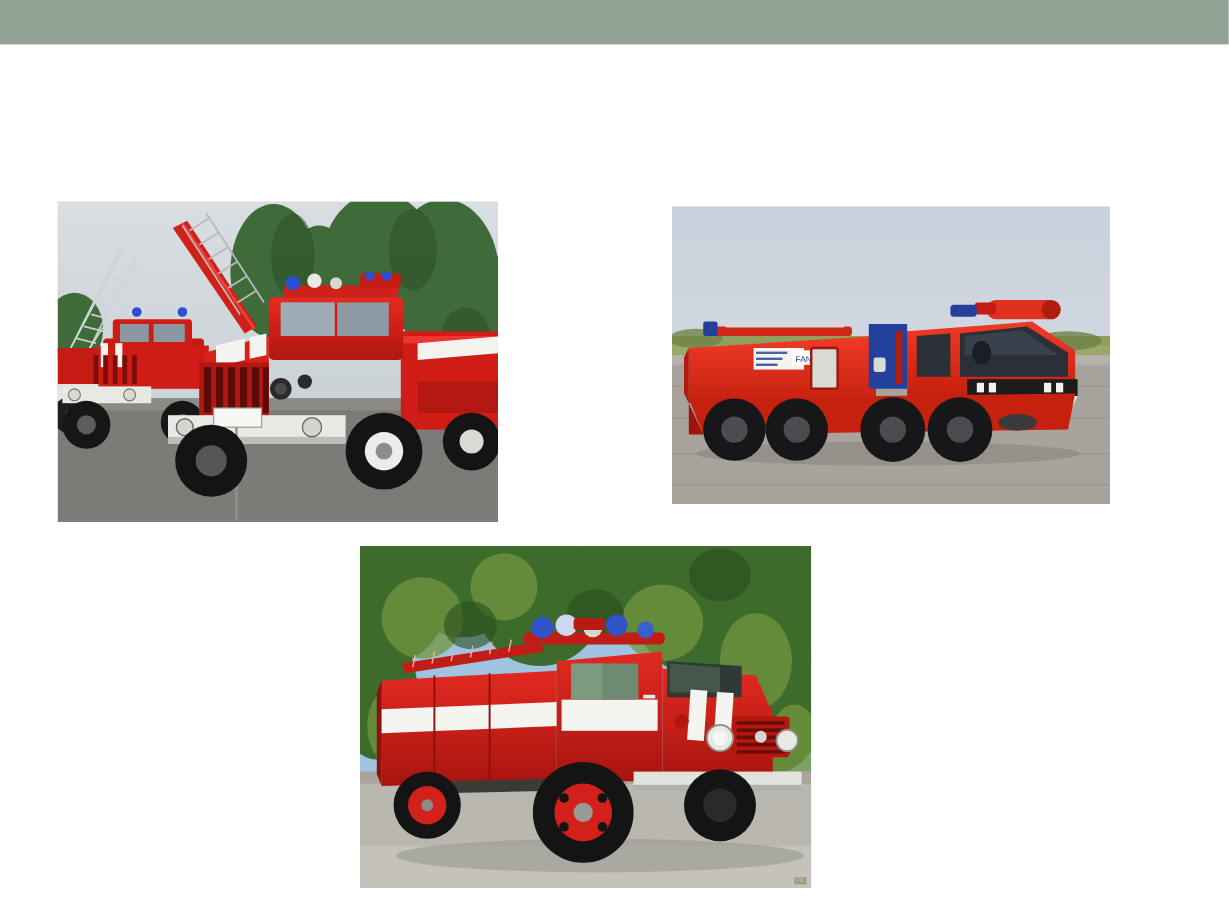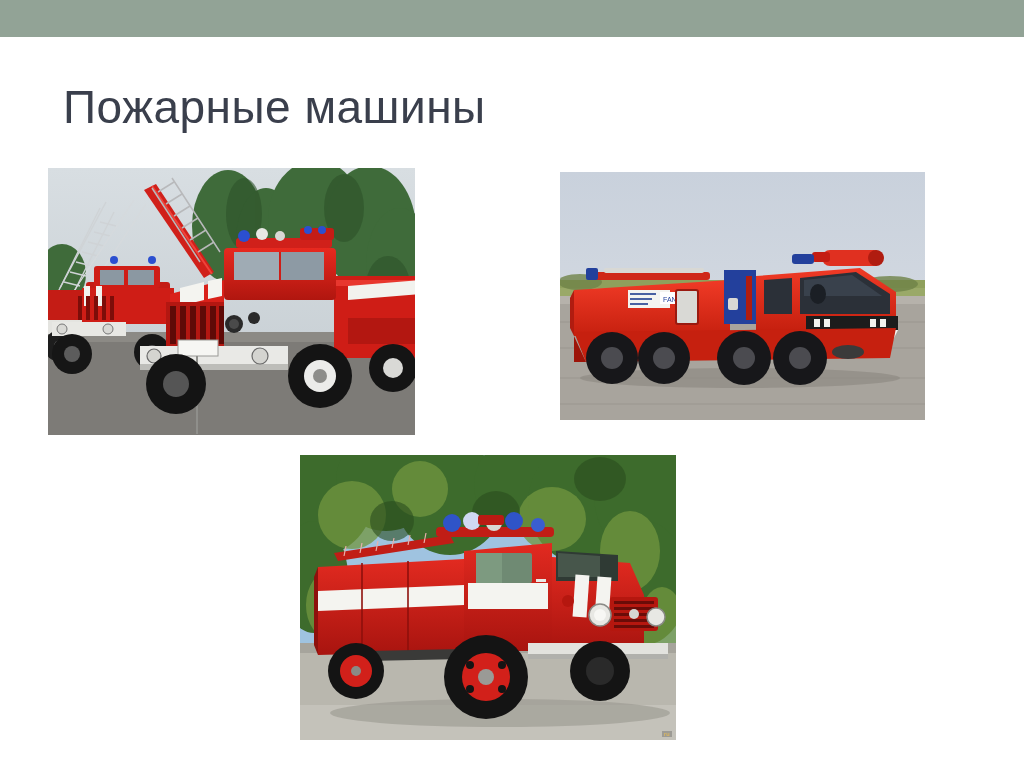--- a/index.html
+++ b/index.html
@@ -46,21 +46,20 @@
     font-family:"Liberation Sans", sans-serif;
   }
 </style>
 </head>
 <body>
 
 <div id="slide">
 
   <div id="topbar"></div>
 
-  <h1 id="title">Пожарные машины</h1>
 
   <div class="photo" id="photo-1">
     <svg viewBox="0 0 367 267" preserveAspectRatio="none">
       <defs>
         <linearGradient id="p1sky" x1="0" y1="0" x2="0" y2="1">
           <stop offset="0" stop-color="#d8dee2"></stop>
             <stop offset="1" stop-color="#c3cbd0"></stop>
         </linearGradient>
         <linearGradient id="p1red" x1="0" y1="0" x2="0" y2="1">
           <stop offset="0" stop-color="#e8291f"></stop>

